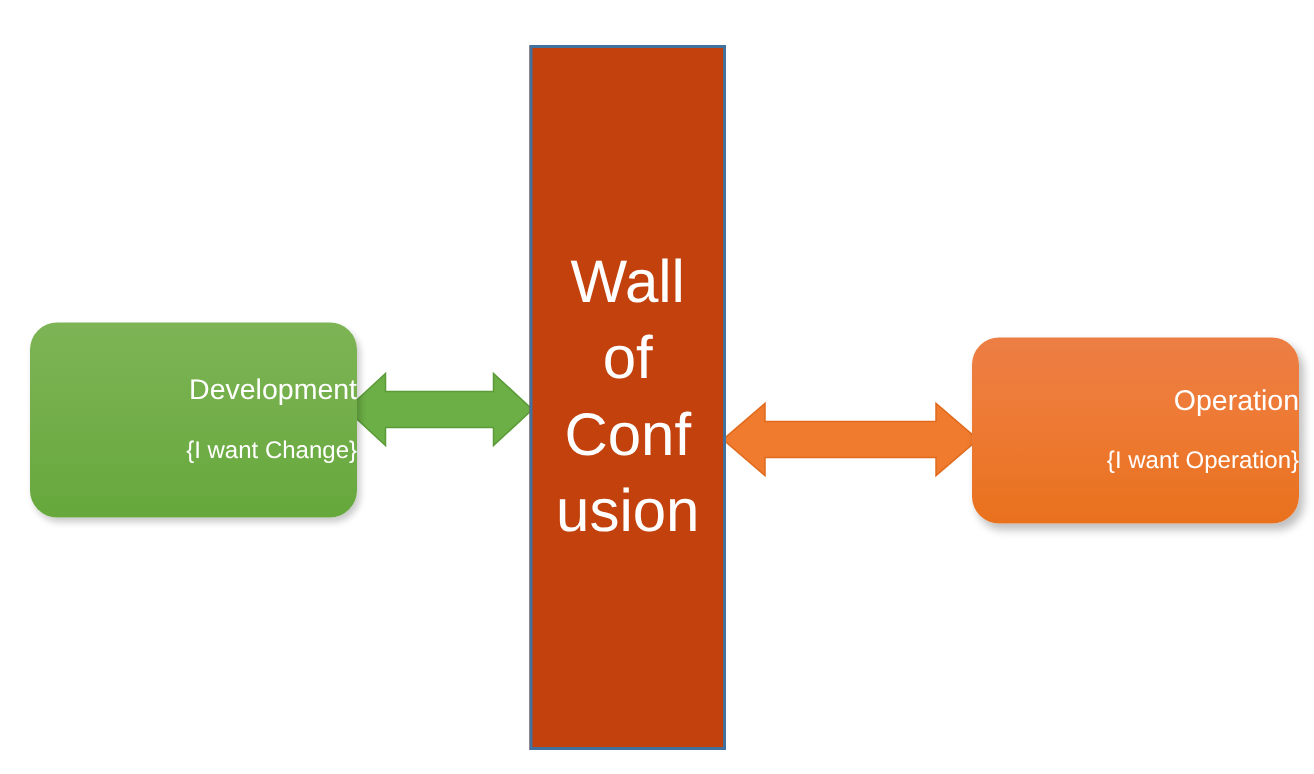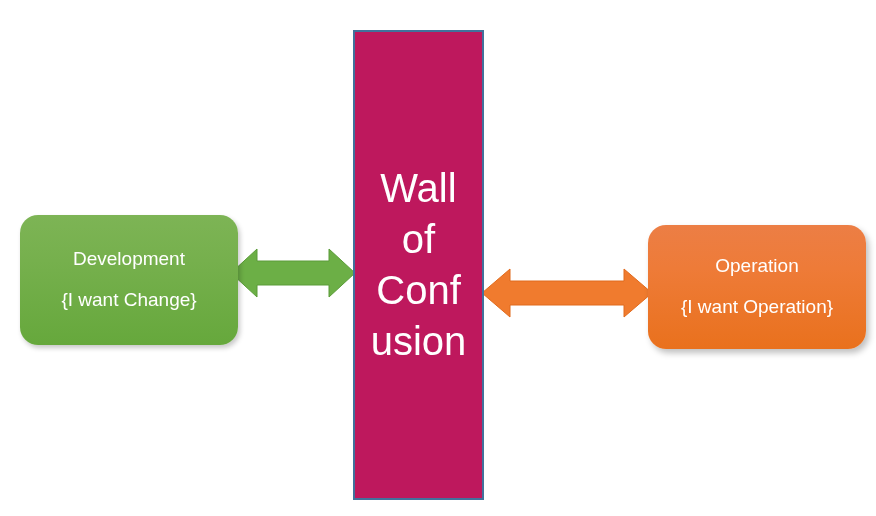--- a/index.html
+++ b/index.html
@@ -20,21 +20,21 @@
     overflow: hidden;
   }
 
   
   .endbox {
     position: absolute;
     box-sizing: border-box;
     border-radius: 18px;
     display: flex;
     flex-direction: column;
-    align-items: center;
+    align-items: flex-end;
     justify-content: center;
     color: #ffffff;
     text-align: center;
     z-index: 3;
   }
 
   #dev-box {
     left: 20px;
     top: 215px;
     width: 218px;
@@ -52,34 +52,34 @@
     box-shadow: 3px 4px 6px rgba(0,0,0,0.25);
   }
 
   .box-title {
     font-size: 19px;
     line-height: 1.1;
     margin-bottom: 20px;
     white-space: nowrap;
   }
   .box-sub {
-    font-size: 19px;
+    font-size: 16px;
     line-height: 1.1;
     white-space: nowrap;
   }
 
   
   #wall {
     position: absolute;
     left: 353px;
     top: 30px;
     width: 131px;
     height: 470px;
     box-sizing: border-box;
-    background: #be185d;
+    background: #c2410c;
     border: 2px solid #41719C;
     display: flex;
     align-items: center;
     justify-content: center;
     z-index: 4;
   }
   #wall-label {
     color: #ffffff;
     font-size: 40px;
     line-height: 1.28;

